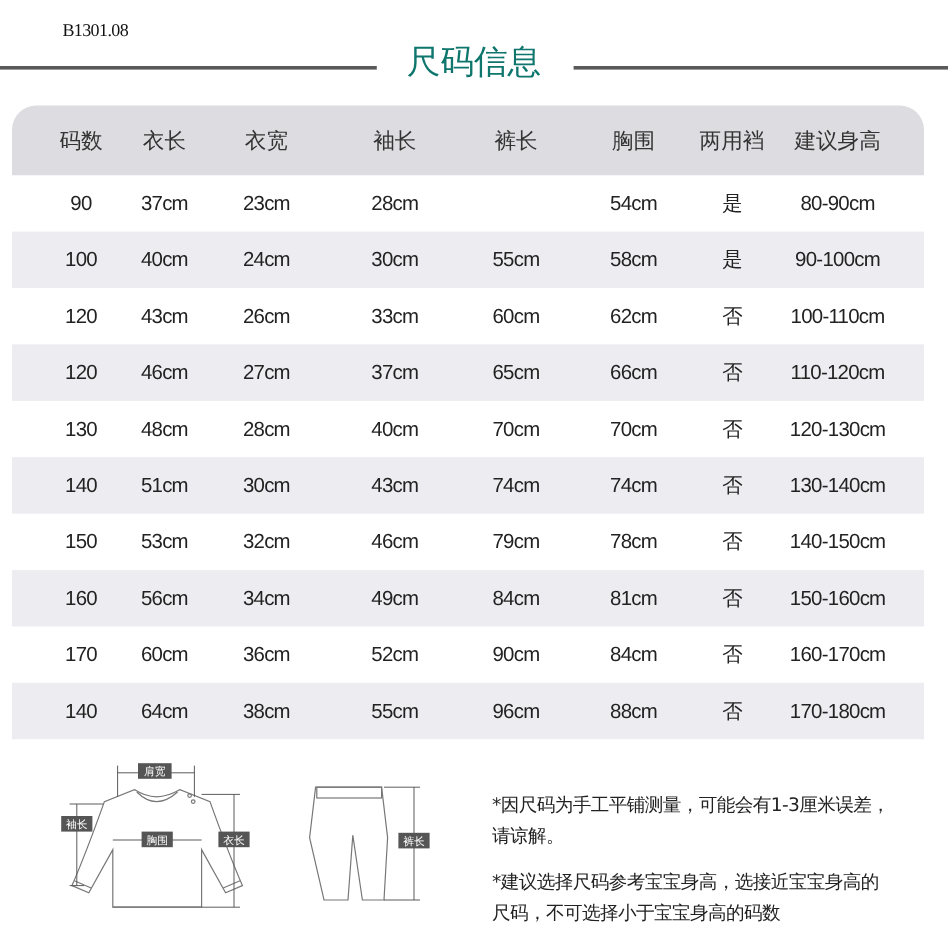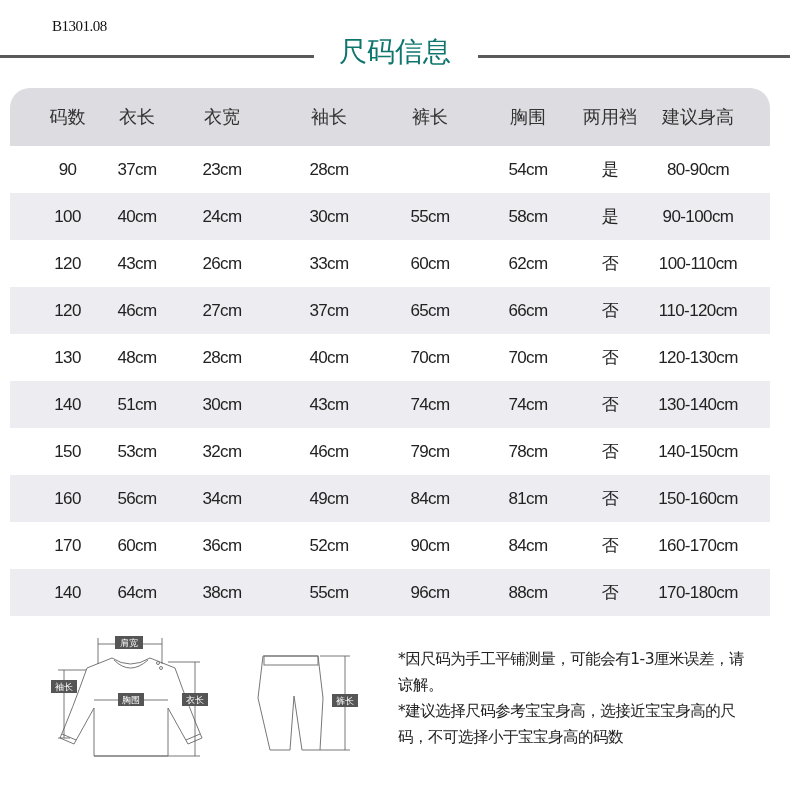--- a/index.html
+++ b/index.html
@@ -24,21 +24,21 @@
   .c2 { left: 182px; width: 60px; }
   .c3 { left: 289px; width: 60px; }
   .c4 { left: 389px; width: 62px; }
   .c5 { left: 488px; width: 60px; }
   .c6 { left: 565px; width: 70px; }
   .c7 { left: 633px; width: 110px; }
   .illus-shirt { position: absolute; left: 50px; top: 630px; width: 175px; height: 130px; }
   .illus-pants { position: absolute; left: 248px; top: 638px; width: 120px; height: 120px; }
   .notes { position: absolute; left: 398px; top: 646px; width: 360px; font-size: 15.5px;
            line-height: 26px; color: #222; font-family: "DejaVu Sans", sans-serif; letter-spacing: -0.5px; }
-  .notes p { margin: 0; }
+  .notes p { margin: 12px; }
   .tag { font-size: 9px; font-family: "DejaVu Sans", sans-serif; fill: #fff; }
 </style>
 </head>
 <body>
 
 <div class="code">B1301.08</div>
 <div class="title-line left"></div>
 <div class="title">尺码信息</div>
 <div class="title-line right"></div>
 

